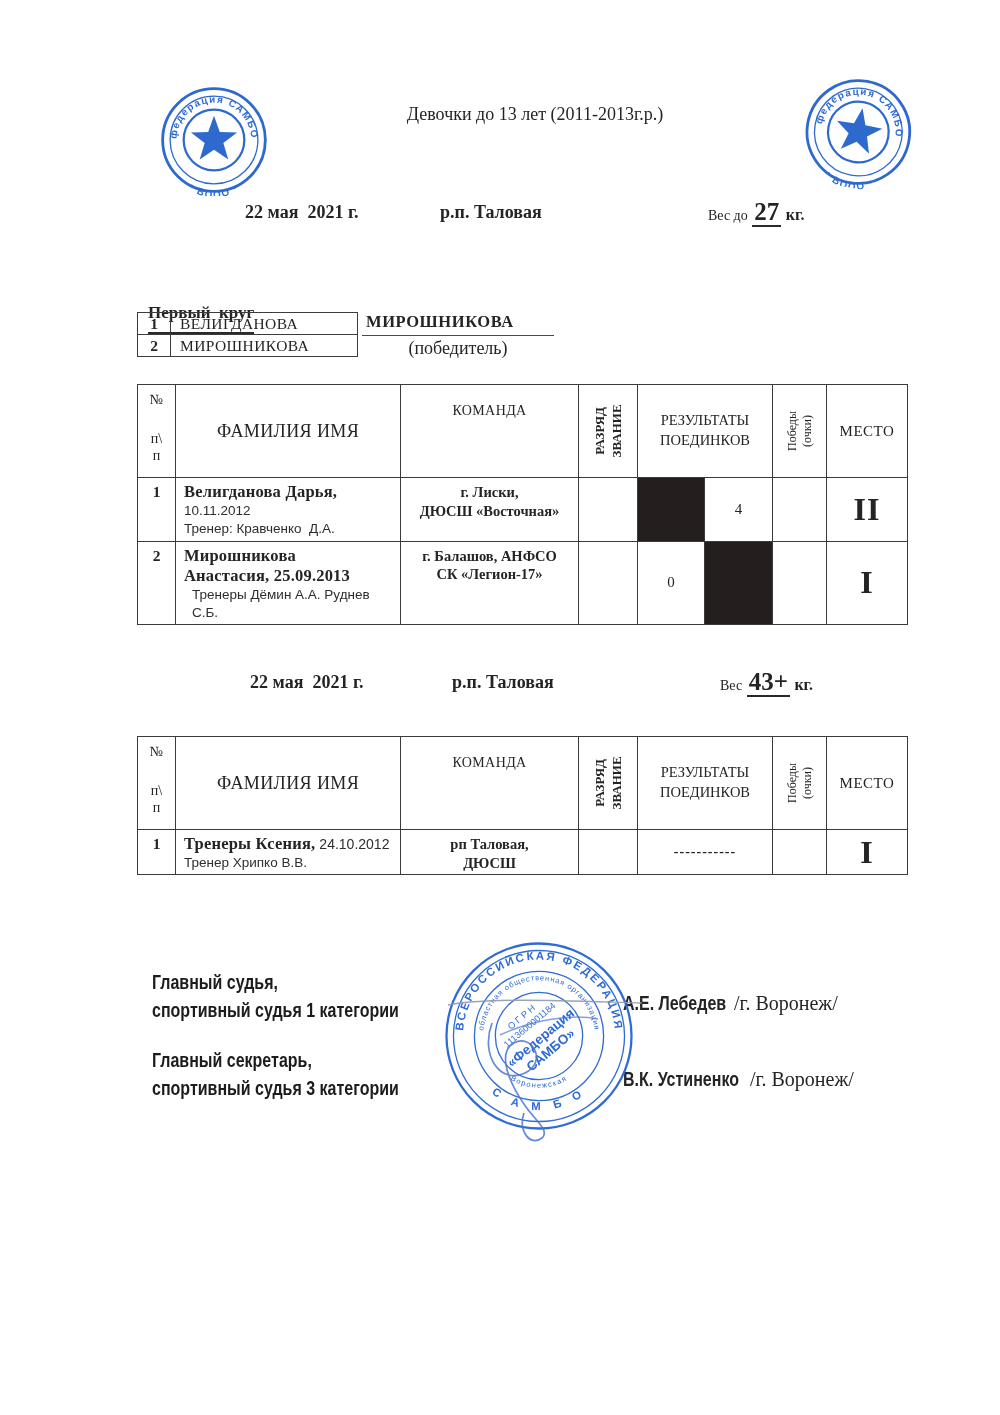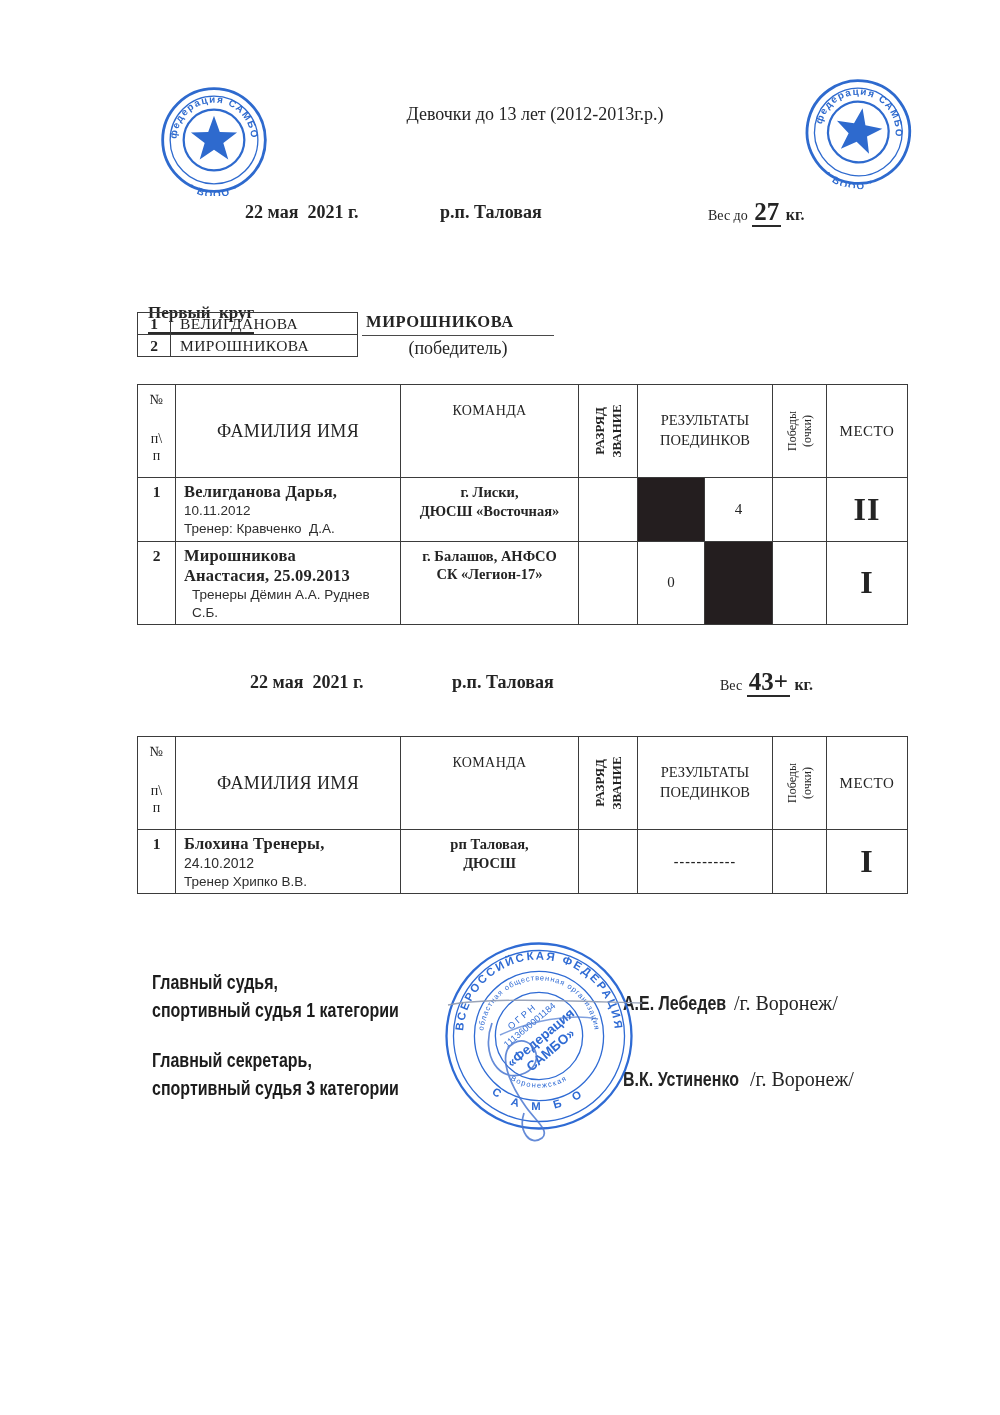--- a/index.html
+++ b/index.html
@@ -127,21 +127,21 @@
         <textPath href="#s2top" startOffset="50%" text-anchor="middle">федерация САМБО</textPath>
       </text>
       <text fill="#2e6ace" font-family="Liberation Sans, sans-serif" font-size="10.5" font-weight="bold" letter-spacing="2">
         <textPath href="#s2bot" startOffset="50%" text-anchor="middle">• ВООО •</textPath>
       </text>
       <polygon fill="#2e6ace" points="60,34 66.2,51.5 84.7,52 70,63.2 75.3,81 60,70.5 44.7,81 50,63.2 35.3,52 53.8,51.5"></polygon>
     </svg>
   </div>
 
   <div class="abs title-block">
-    <div class="cat-title">Девочки до 13 лет (2012-2013г.р.)</div>
+    <div class="cat-title">Девочки до 13 лет (2011-2013г.р.)</div>
   </div>
 
   <div class="abs session" style="left:0;top:202px;width:1000px;">
     <span class="sess-date pre" style="left:245px;">22 мая  2021 г.</span>
     <span class="sess-place" style="left:440px;">р.п. Таловая</span>
     <span class="sess-weight" style="left:708px;top:-4px;">
       <span class="w-label">Вес до</span>
       <span class="w-value">27</span>
       <span class="w-unit">кг.</span>
     </span>
@@ -295,21 +295,21 @@
         <div>Победы</div>
                 <div>(очки)</div>
               </div>
             </div>
           </th>
       <th class="colplace">МЕСТО</th>
     </tr>
     <tr style="height:44px">
       <td class="cell-num">1</td>
       <td class="cell-name">
-        <div><span class="n-bold">Блохина Тренеры,</span>
+        <div><span class="n-bold">Тренеры Ксения,</span>
           <span class="n-sans" style="font-size:14px">24.10.2012</span></div>
         <div class="n-sans">Тренер Хрипко В.В.</div>
       </td>
       <td class="cell-team">
         <div>рп Таловая,</div>
             <div>ДЮСШ</div>
           </td>
       <td></td>
       <td colspan="2" class="cell-dash">-----------</td>
       <td></td>

